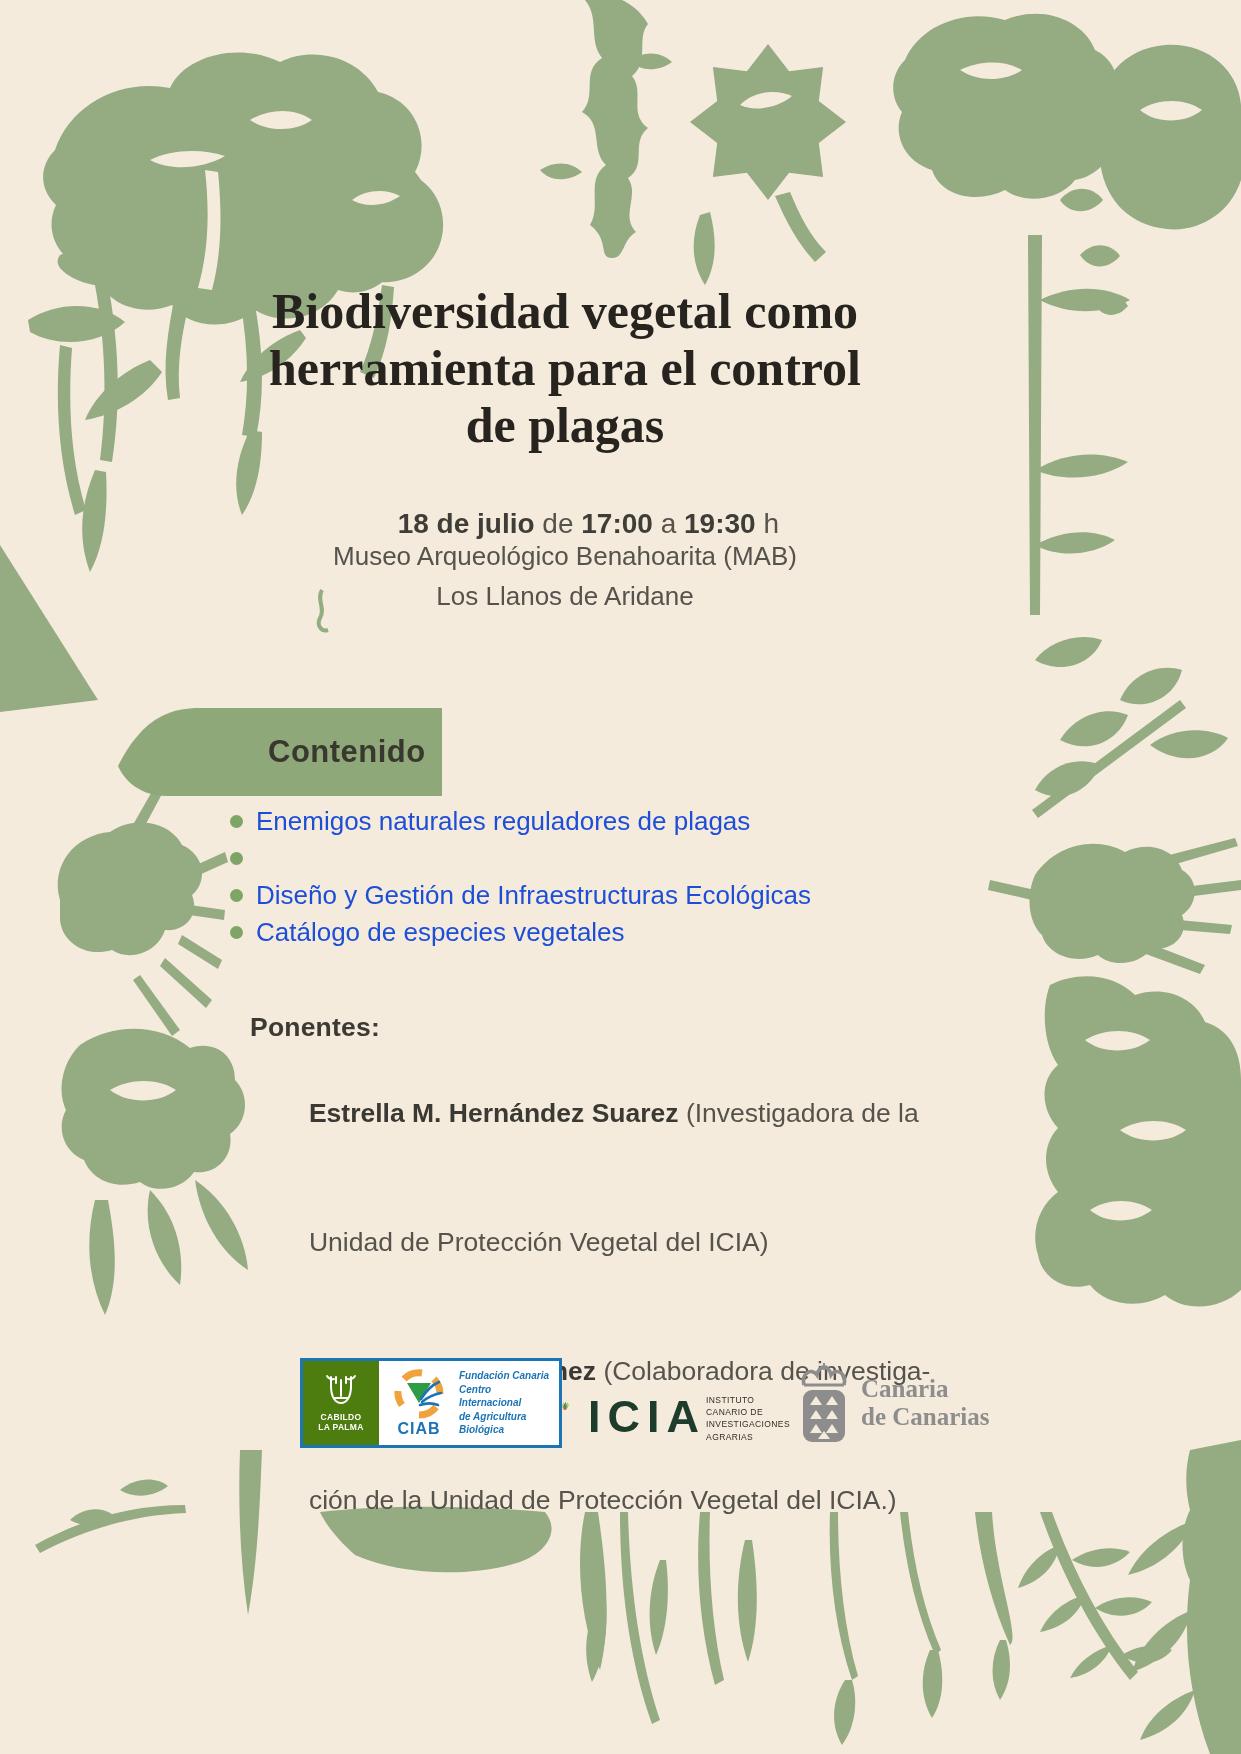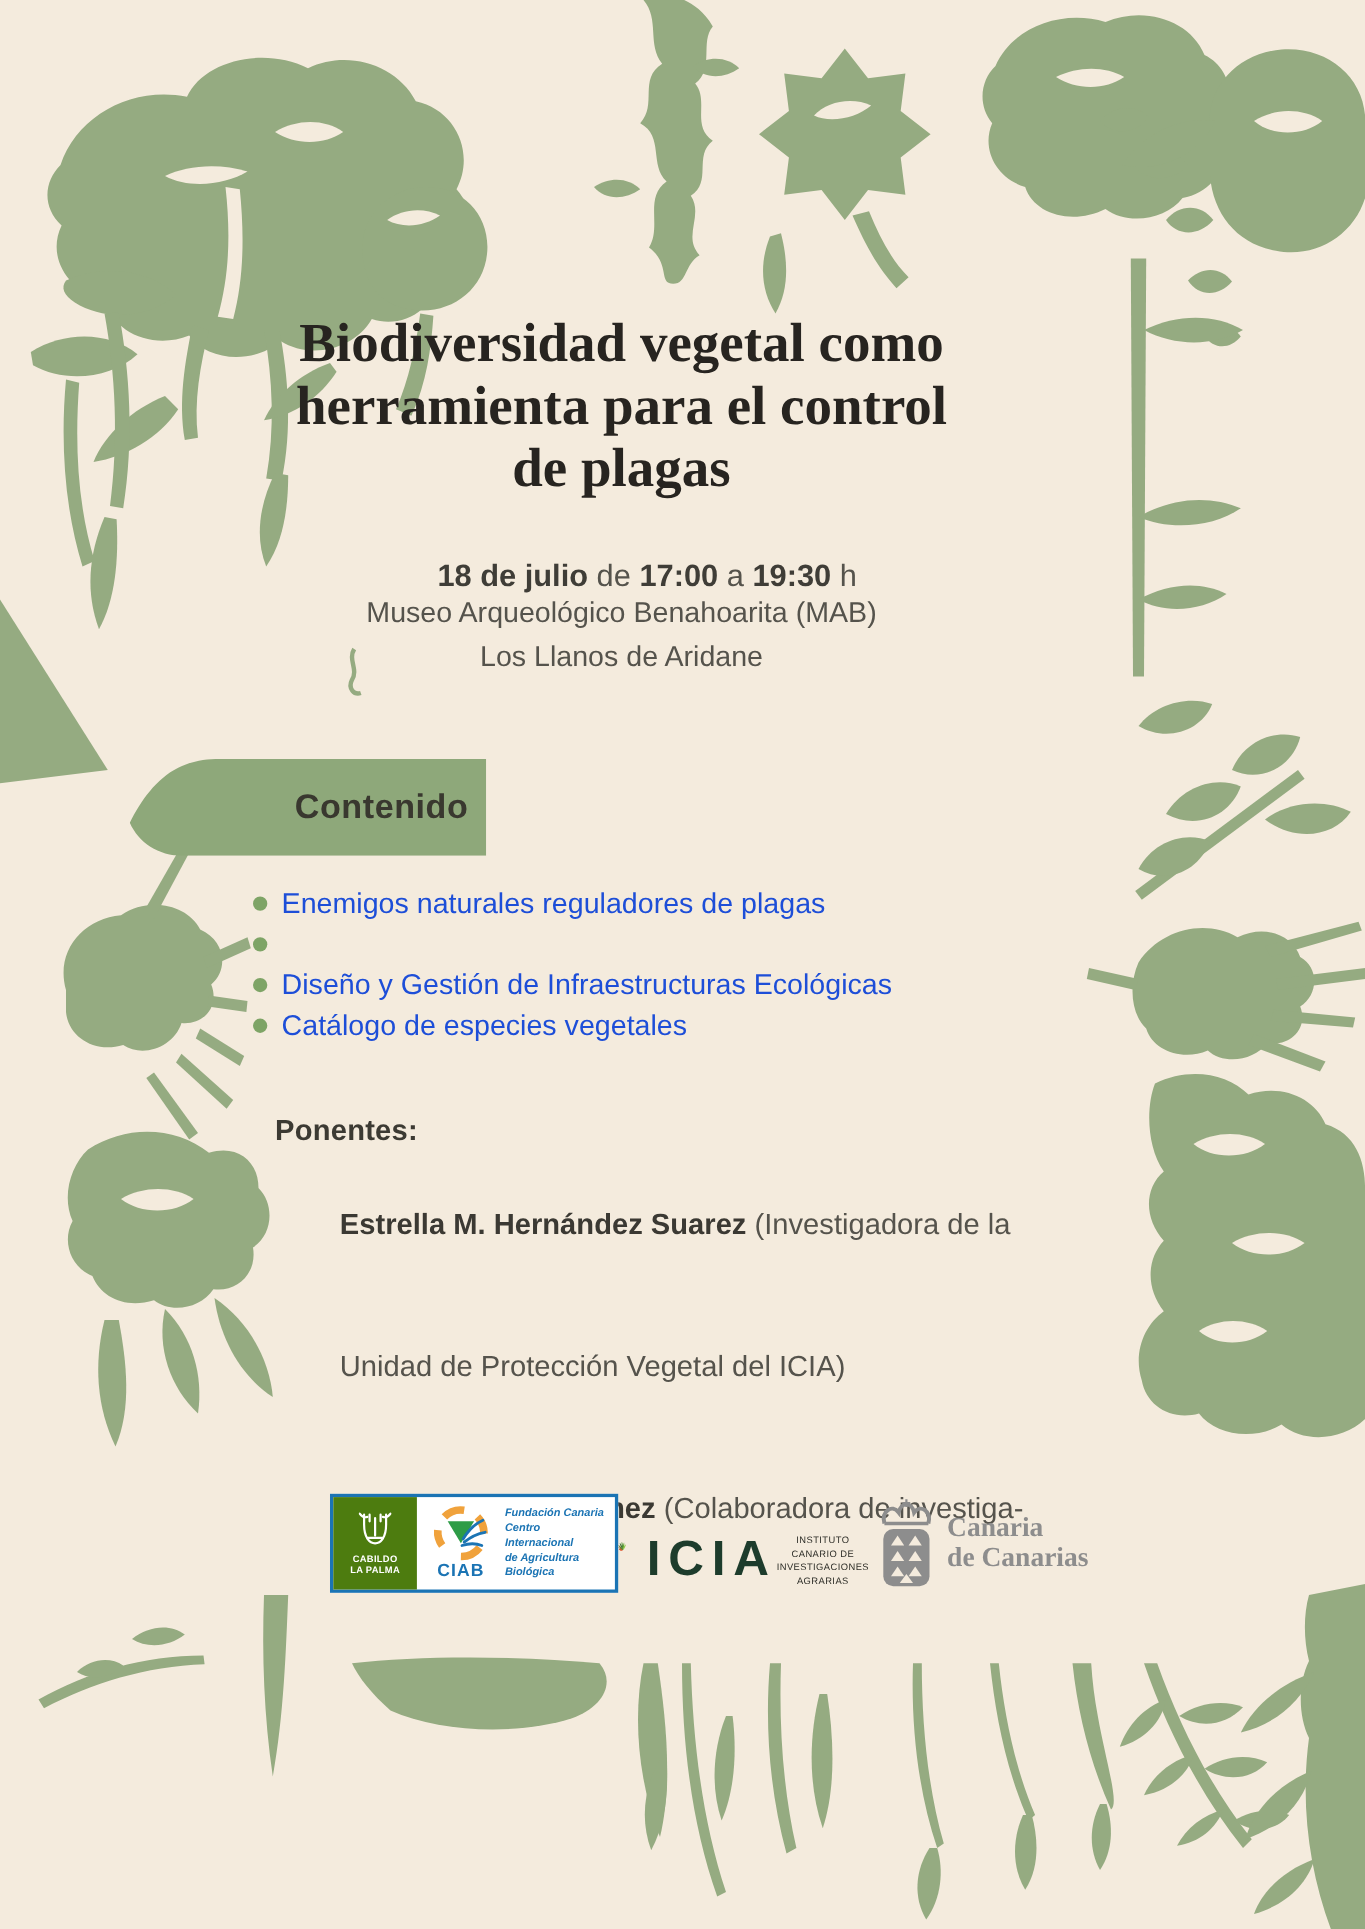--- a/index.html
+++ b/index.html
@@ -21,21 +21,21 @@
   .schedule{
     position:absolute;left:130px;top:476px;width:870px;text-align:center;
     font-size:28px;color:#3f3d37;
   }
   .schedule .strong{font-weight:700;}
   .schedule .lite{font-weight:400;color:#55534c;}
   .venue{
     position:absolute;left:130px;top:536px;width:870px;text-align:center;
     font-size:26px;line-height:40px;color:#55534c;font-weight:400;
   }
-  .banner{position:absolute;left:118px;top:690px;width:324px;height:72px;}
+  .banner{position:absolute;left:118px;top:708px;width:324px;height:72px;}
   .banner svg{position:absolute;inset:0;}
   .banner .banner-text{
     position:absolute;left:150px;top:0;height:88px;display:flex;align-items:center;
     font-size:31px;font-weight:700;color:#39382f;letter-spacing:0.5px;
   }
   .bullets{position:absolute;left:230px;top:803px;}
   .bullet-row{display:flex;align-items:center;height:37px;}
   .bullet-dot{width:13px;height:13px;border-radius:50%;background:#7ea466;margin-right:13px;flex:0 0 auto;}
   .bullet-text{font-size:26px;color:#1d4ed8;}
 
@@ -65,21 +65,21 @@
   .ciab-acronym{font-size:16px;font-weight:700;color:#1b74b4;letter-spacing:1px;margin-top:1px;}
   .ciab-lines{
     flex:1;display:flex;flex-direction:column;justify-content:center;
     font-size:10px;font-style:italic;font-weight:700;color:#1b74b4;line-height:1.35;padding-right:4px;
   }
   .icia-box{position:absolute;left:560px;top:0px;width:230px;height:92px;display:flex;align-items:flex-end;}
   .icia-right{display:flex;flex-direction:row;align-items:center;margin-left:18px;padding-bottom:4px;}
   .icia-acronym{
     font-size:45px;font-weight:700;color:#1d3c2c;letter-spacing:7px;line-height:1;
   }
-  .icia-sub{font-size:8.5px;color:#2e2e28;letter-spacing:0.4px;line-height:1.45;text-align:center;margin-top:3px;}
+  .icia-sub{font-size:8.5px;color:#2e2e28;letter-spacing:0.4px;line-height:1.45;margin-top:3px;}
   .gobierno-box{position:absolute;left:795px;top:6px;display:flex;align-items:center;gap:12px;}
   .gobierno-text{
     font-family:"Liberation Serif","DejaVu Serif",serif;font-weight:700;
     font-size:25px;line-height:1.12;color:#8d8d8d;
   }
 </style>
 </head>
 <body>
 
 <div class="page">
@@ -272,20 +272,23 @@
     <div class="ponentes">
       <div class="p-label">Ponentes:</div>
       <div class="keep">
         <span class="seg-bold keep">Estrella M. Hernández Suarez</span><span class="seg-light keep"> (Investigadora de la</span>
       </div>
       <div class="keep">
         <span class="seg-bold keep"></span><span class="seg-light keep">Unidad de Protección Vegetal del ICIA)</span>
       </div>
       <div class="keep">
         <span class="seg-bold keep">Nancy Montero Gómez</span><span class="seg-light keep"> (Colaboradora de investiga-</span>
+      </div>
+      <div class="keep">
+        <span class="seg-bold keep"></span><span class="seg-light keep">ción de la Unidad de Protección Vegetal del ICIA.)</span>
       </div>
     </div>
 
 
     <div class="logos">
 
       <div class="ciab-box">
         <div class="cabildo-panel">
           <svg width="30" height="34" viewBox="0 0 30 34">
             <g fill="none" stroke="#ffffff" stroke-width="2" stroke-linecap="round">

